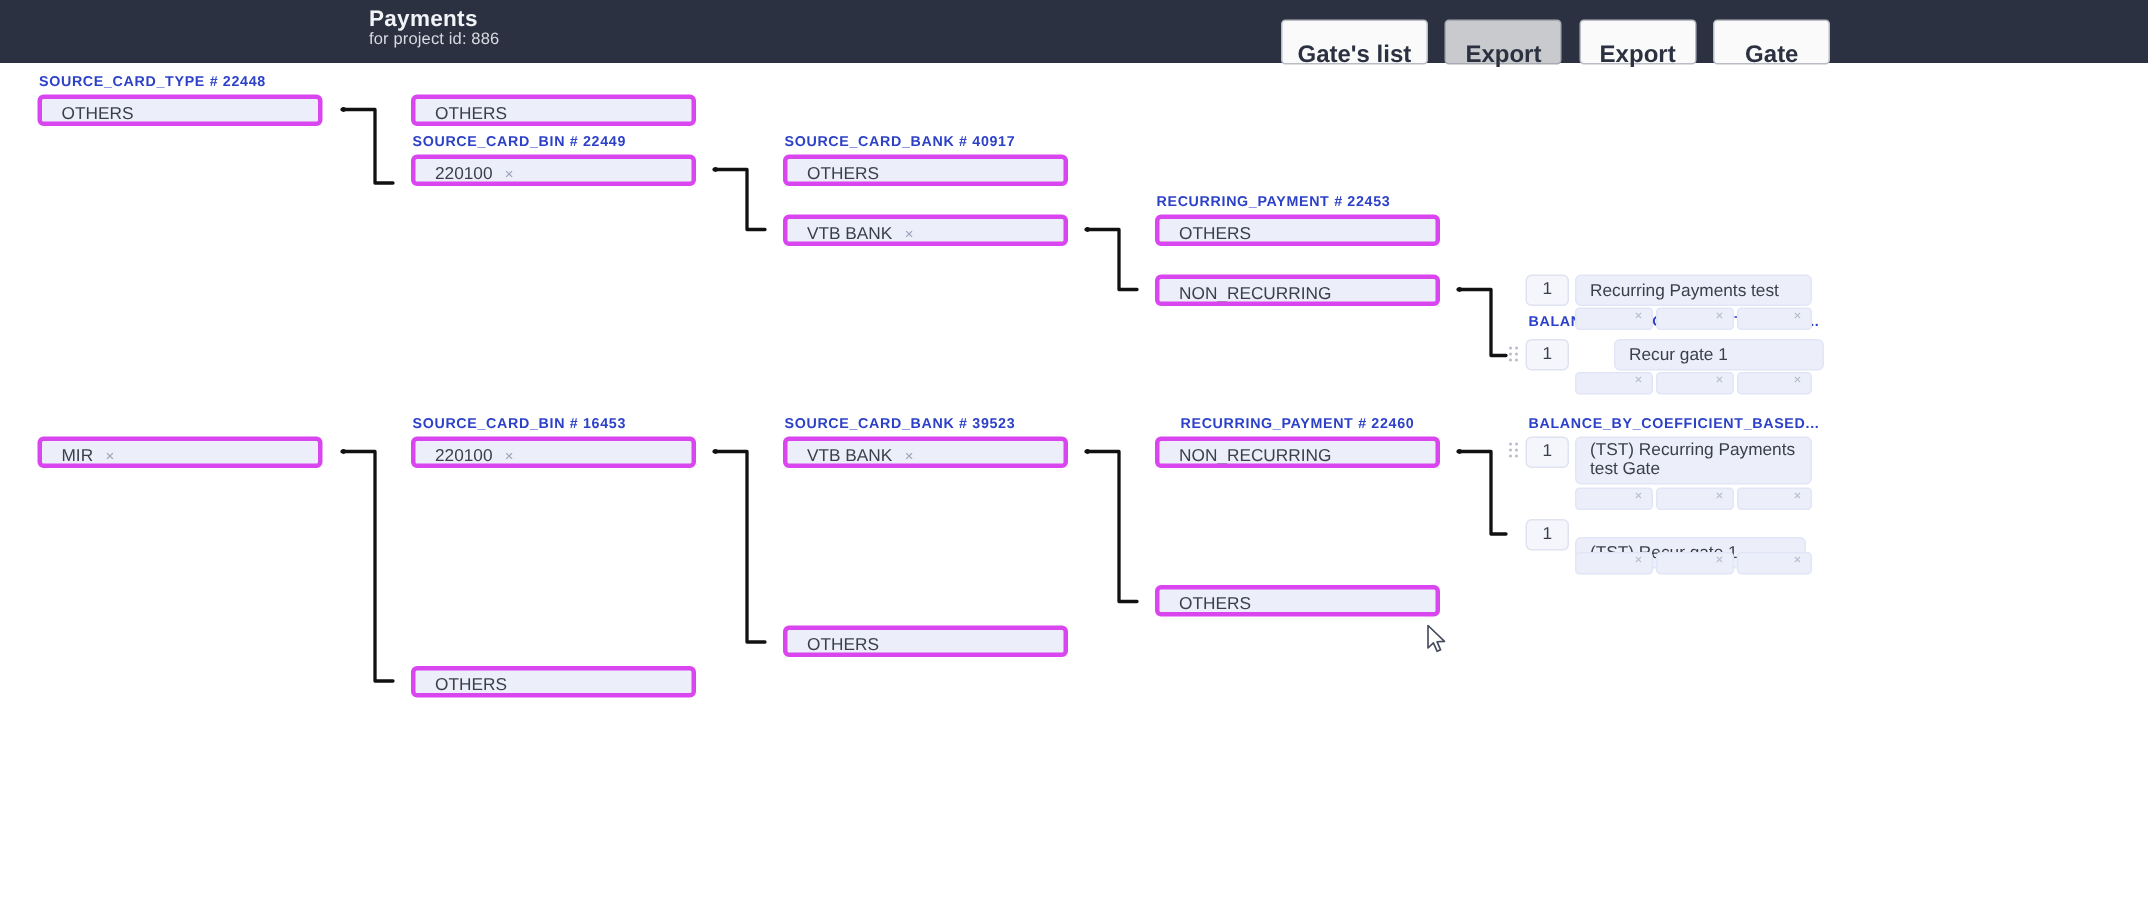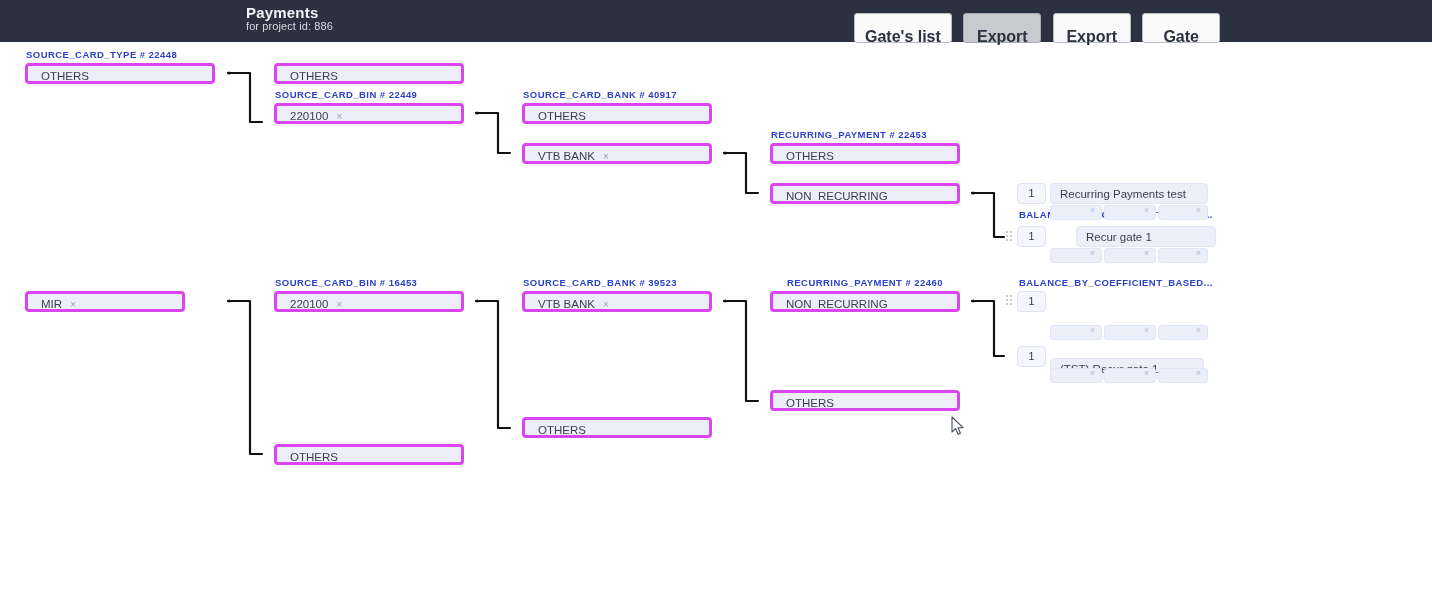--- a/index.html
+++ b/index.html
@@ -225,21 +225,21 @@
   <div class="subcell" style="left:1050px; top:206px; width:52px;">
     <span class="rm">×</span>
   </div>
   <div class="subcell" style="left:1104px; top:206px; width:52px;">
     <span class="rm">×</span>
   </div>
   <div class="subcell" style="left:1158px; top:206px; width:50px;">
     <span class="rm">×</span>
   </div>
 
-  <div class="node" style="left:25px; top:249px; width:160px;">
+  <div class="node" style="left:25px; top:249px; width:190px;">
     <span>MIR</span>
     <span class="rm">×</span>
   </div>
 
   <div class="col-label" style="left:275px; top:235px;">SOURCE_CARD_BIN # 16453</div>
   <div class="node" style="left:274px; top:249px; width:190px;">
     <span>220100</span>
     <span class="rm">×</span>
   </div>
   <div class="node" style="left:274px; top:402px; width:190px;">
@@ -267,20 +267,21 @@
 
   <div class="handle" style="left:1006px; top:253px;">
     <i style="left:0;top:0;"></i>
       <i style="left:4px;top:0;"></i>
     <i style="left:0;top:4px;"></i>
       <i style="left:4px;top:4px;"></i>
     <i style="left:0;top:8px;"></i>
       <i style="left:4px;top:8px;"></i>
   </div>
   <div class="coef" style="left:1017px; top:249px;">1</div>
+  <div class="gate-name two" style="left:1050px; top:249px; width:158px;">(TST) Recurring Payments test Gate</div>
   <div class="subcell" style="left:1050px; top:283px; width:52px;">
     <span class="rm">×</span>
   </div>
   <div class="subcell" style="left:1104px; top:283px; width:52px;">
     <span class="rm">×</span>
   </div>
   <div class="subcell" style="left:1158px; top:283px; width:50px;">
     <span class="rm">×</span>
   </div>
 

